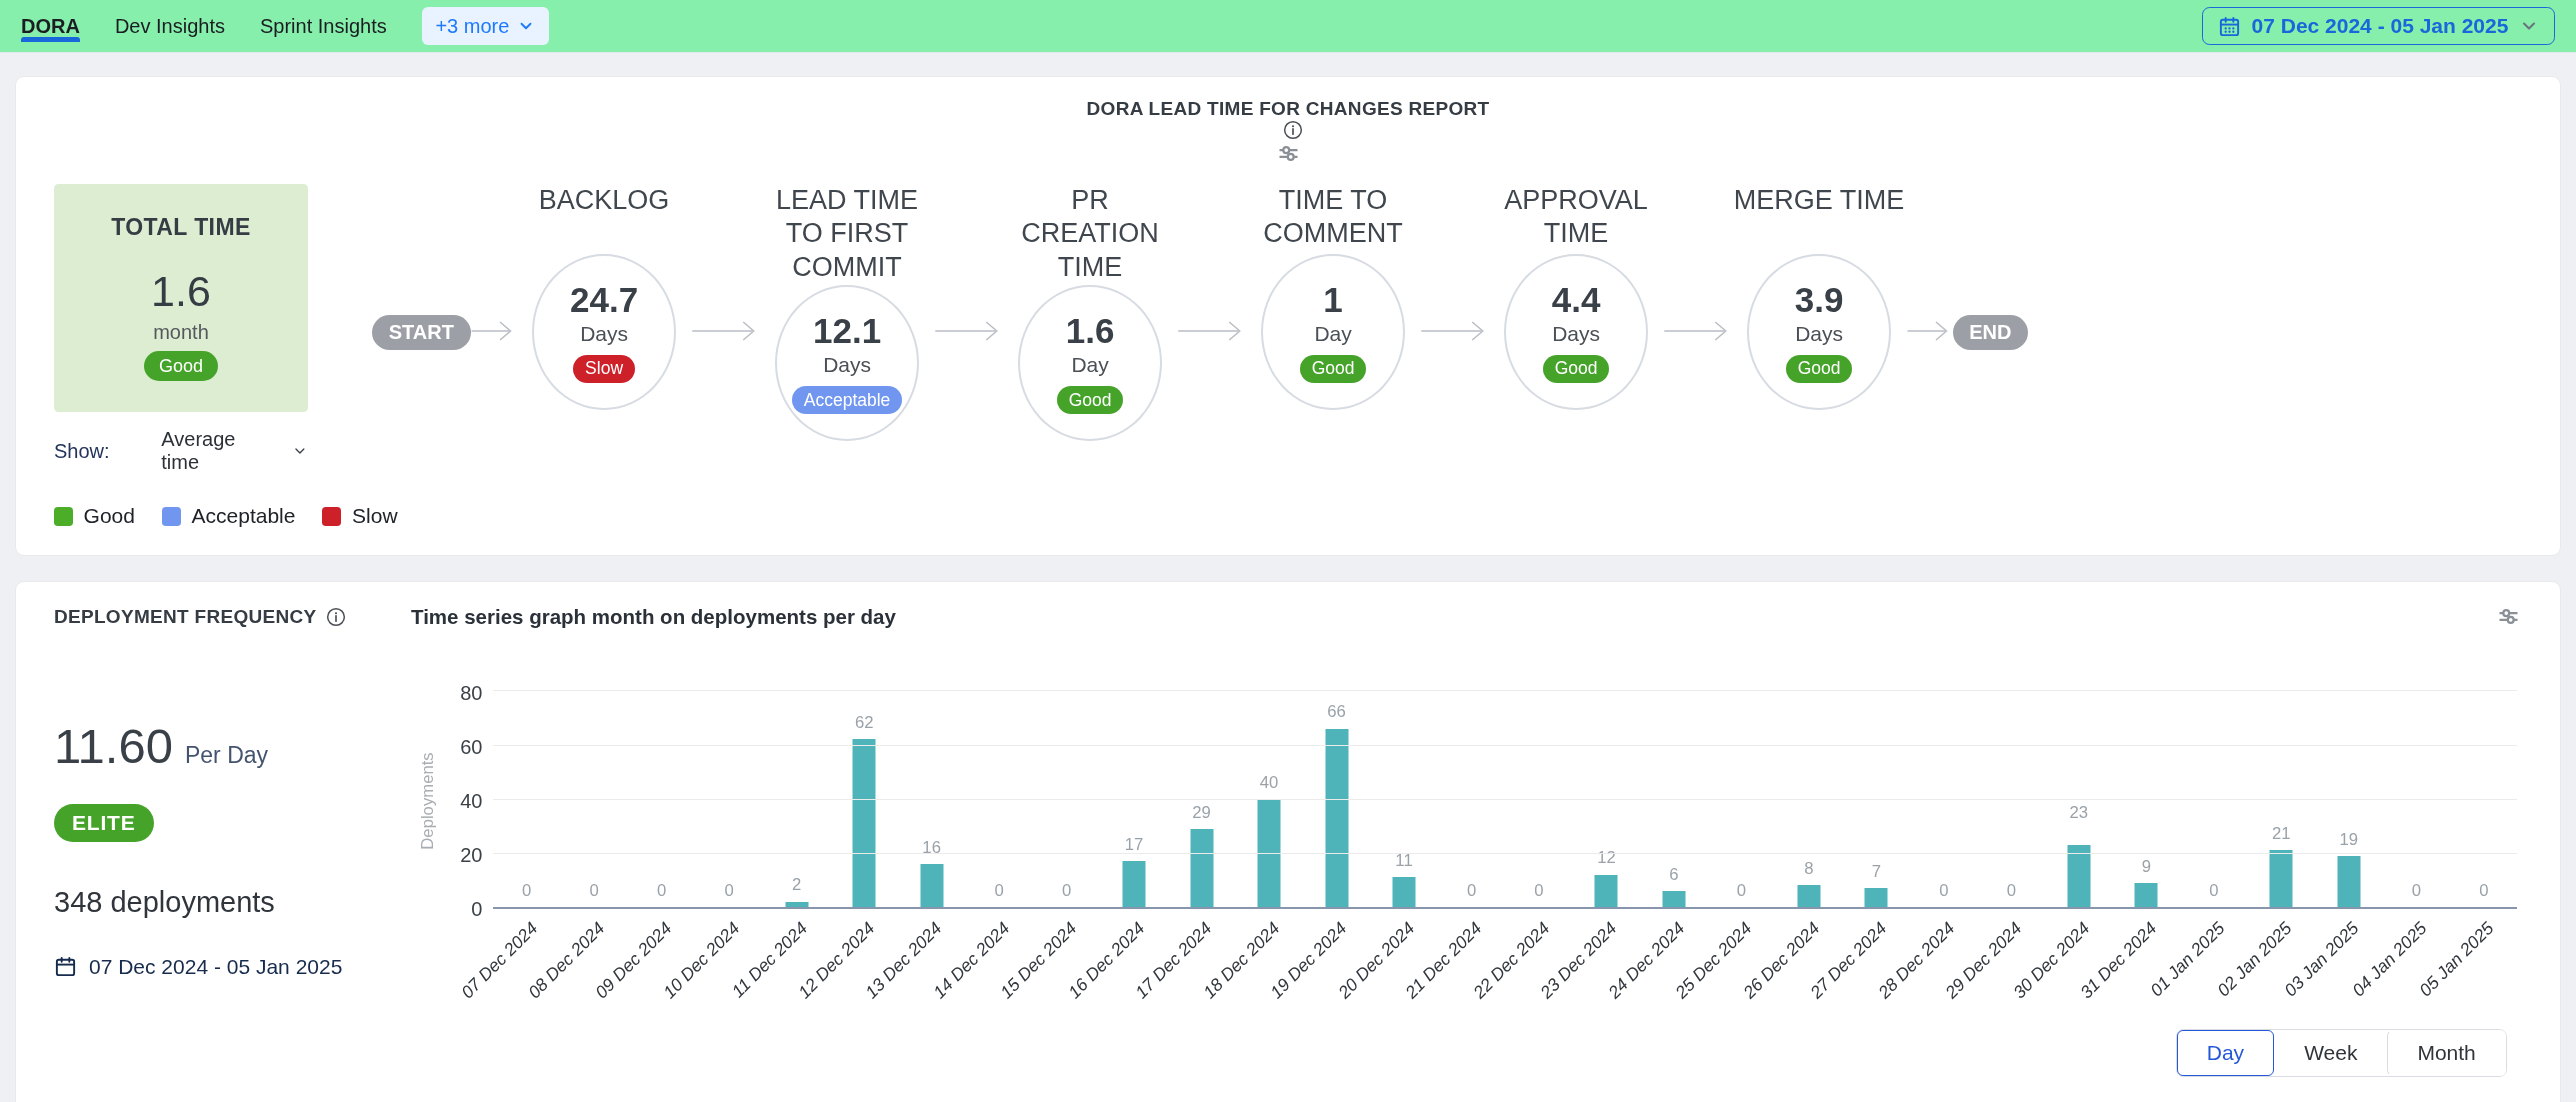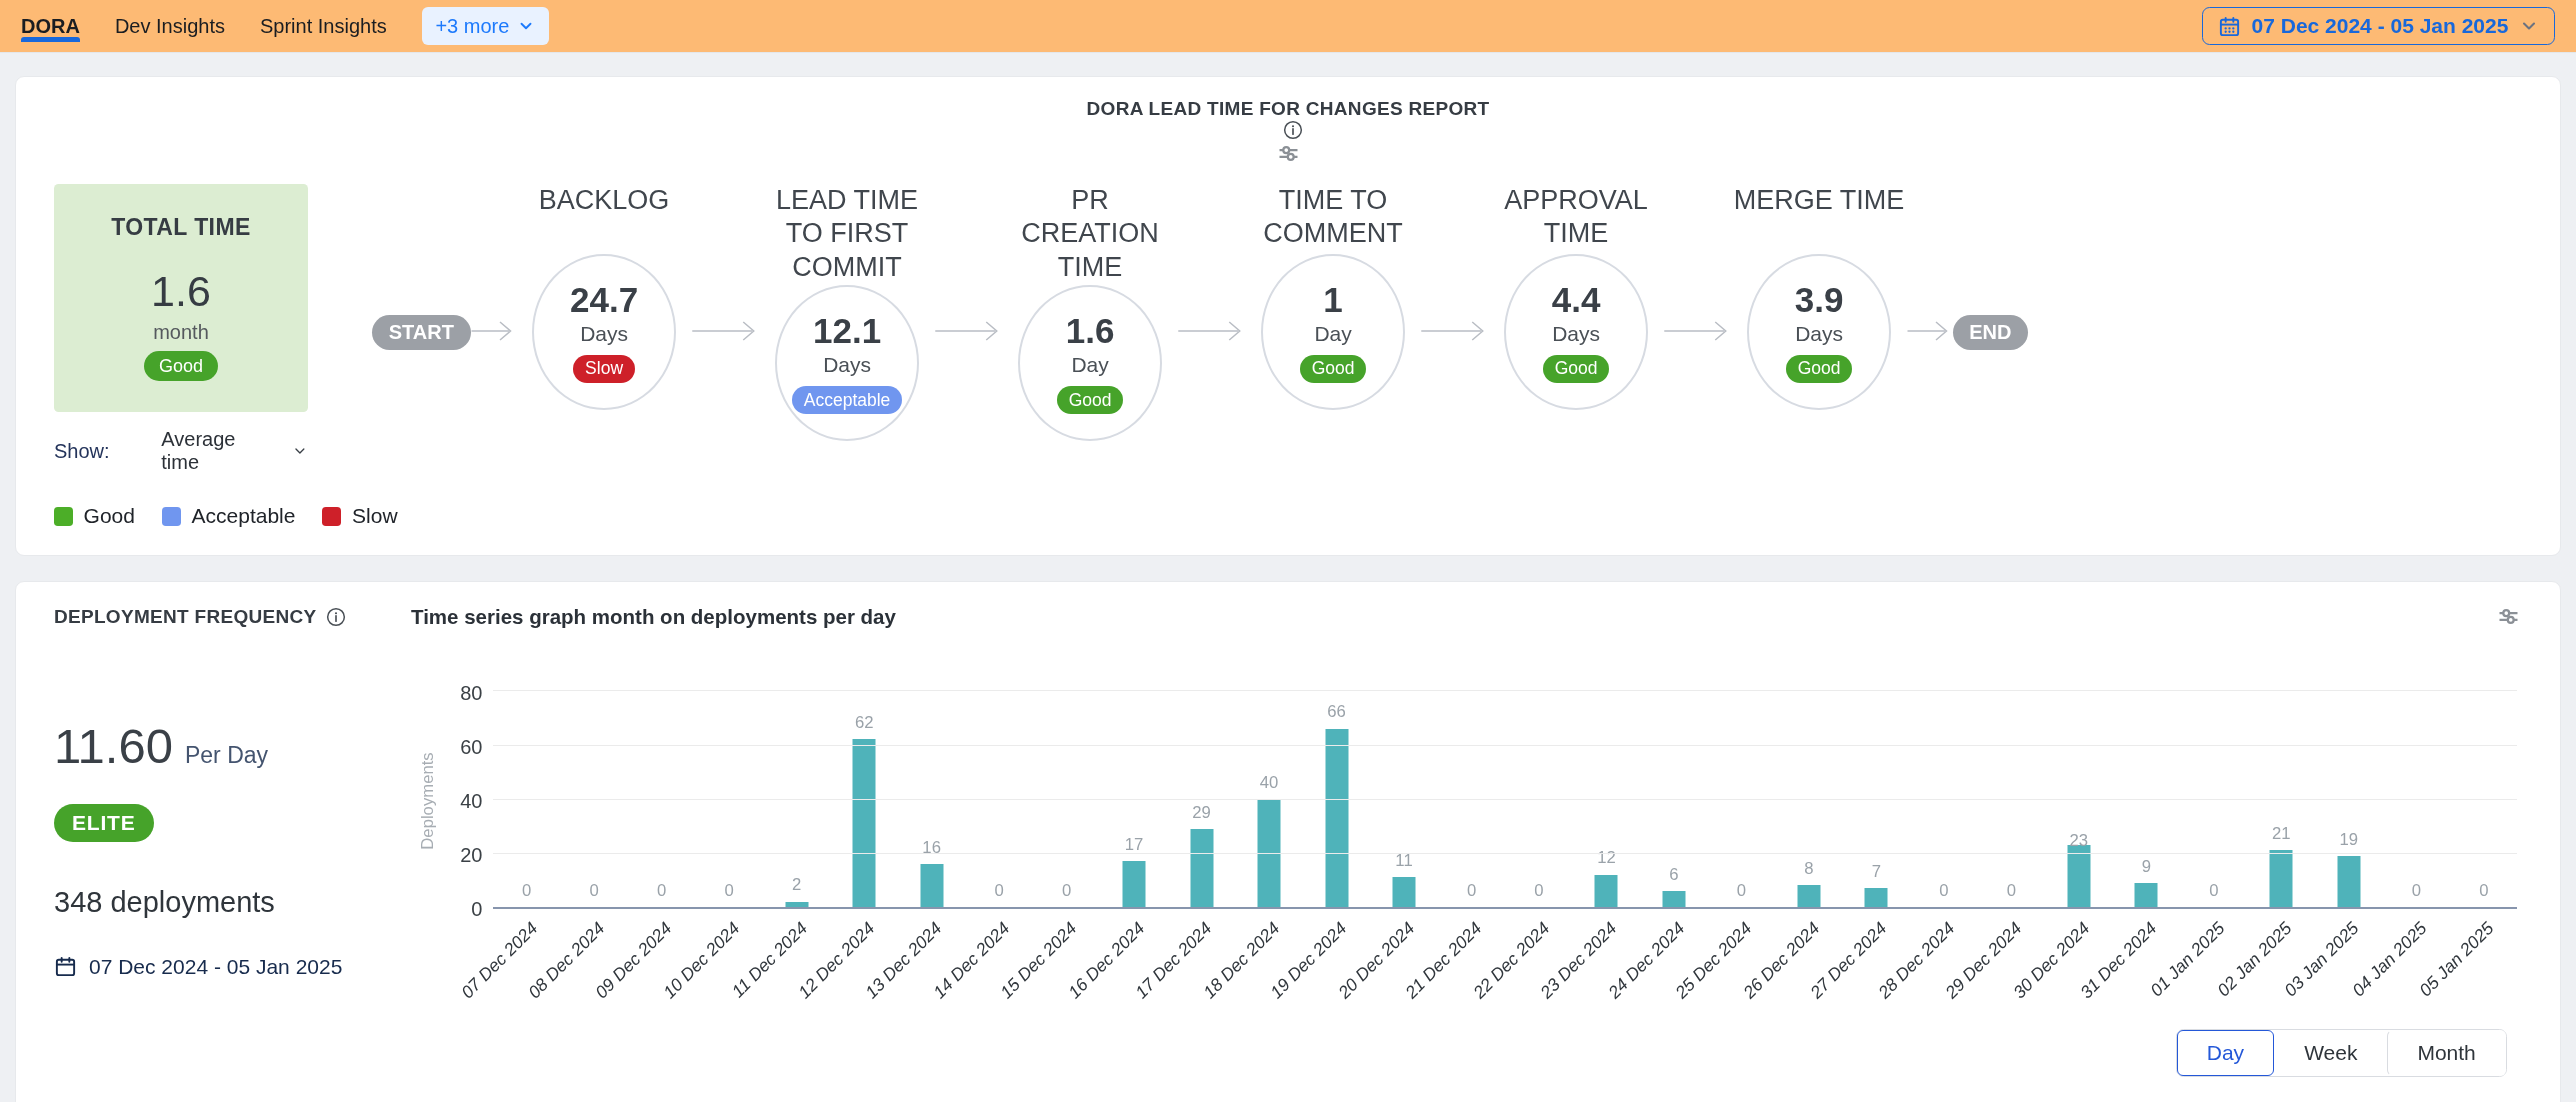--- a/index.html
+++ b/index.html
@@ -1,19 +1,19 @@
 <!DOCTYPE html>
 <html style="font-size:12px"><head>
 <meta charset="utf-8">
 <style>
   * { box-sizing: border-box; margin: 0; padding: 0; }
   html,body { width: 2576px; height: 1102px; background: #eef0f3; font-family: "Liberation Sans", sans-serif; color:#2c3138; }
 
   
-  .topbar { background:#fdba74; height:53px; display:flex; align-items:center; justify-content:space-between; border-bottom:1.5px solid #e4e7ea; padding:10px 21px; }
+  .topbar { background:#86efac; height:53px; display:flex; align-items:center; justify-content:space-between; border-bottom:1.5px solid #e4e7ea; padding:10px 21px; }
   .tabs { display:flex; align-items:center; height:100%; }
   .tab { position:relative; height:100%; display:flex; align-items:center; margin-right:35px; font-size:20px; color:#1a1d21; cursor:pointer; }
   .tab.active { font-weight:700; }
   .tab.active::after { content:''; position:absolute; left:0; right:0; bottom:0; height:4.6px; background:#1868db; border-radius:3px 3px 0 0; }
   .more-pill { display:flex; align-items:center; gap:7.6px; background:#e9f2ff; color:#1d7afc; font-size:20px; padding:7.6px 13.7px; border-radius:6px; cursor:pointer; }
   .datepicker { display:flex; align-items:center; gap:10.6px; border:1.5px solid #1868db; border-radius:7.6px; padding:6px 15px; color:#1868db; font-weight:700; font-size:21px; cursor:pointer; }
   .datepicker .chev { color:#6b7280; }
 
   
   .card { background:#fff; border:0.8px solid #e7e9ec; border-radius:9px; margin:0 15px; padding:21px 38px 27px 38px; }
@@ -434,21 +434,21 @@
               <div class="col">
                 <span class="val-label" style="bottom: 6px;">0</span>
                 <span class="x-label">28 Dec 2024</span>
               </div>
               <div class="col">
                 <span class="val-label" style="bottom: 6px;">0</span>
                 <span class="x-label">29 Dec 2024</span>
               </div>
               <div class="col">
                 <div class="bar" style="height: 62px; background: rgb(79, 179, 186);"></div>
-                <span class="val-label" style="bottom: 56px;">23</span>
+                <span class="val-label" style="bottom: 84px;">23</span>
                 <span class="x-label">30 Dec 2024</span>
               </div>
               <div class="col">
                 <div class="bar" style="height: 24px; background: rgb(79, 179, 186);"></div>
                 <span class="val-label" style="bottom: 30px;">9</span>
                 <span class="x-label">31 Dec 2024</span>
               </div>
               <div class="col">
                 <span class="val-label" style="bottom: 6px;">0</span>
                 <span class="x-label">01 Jan 2025</span>

